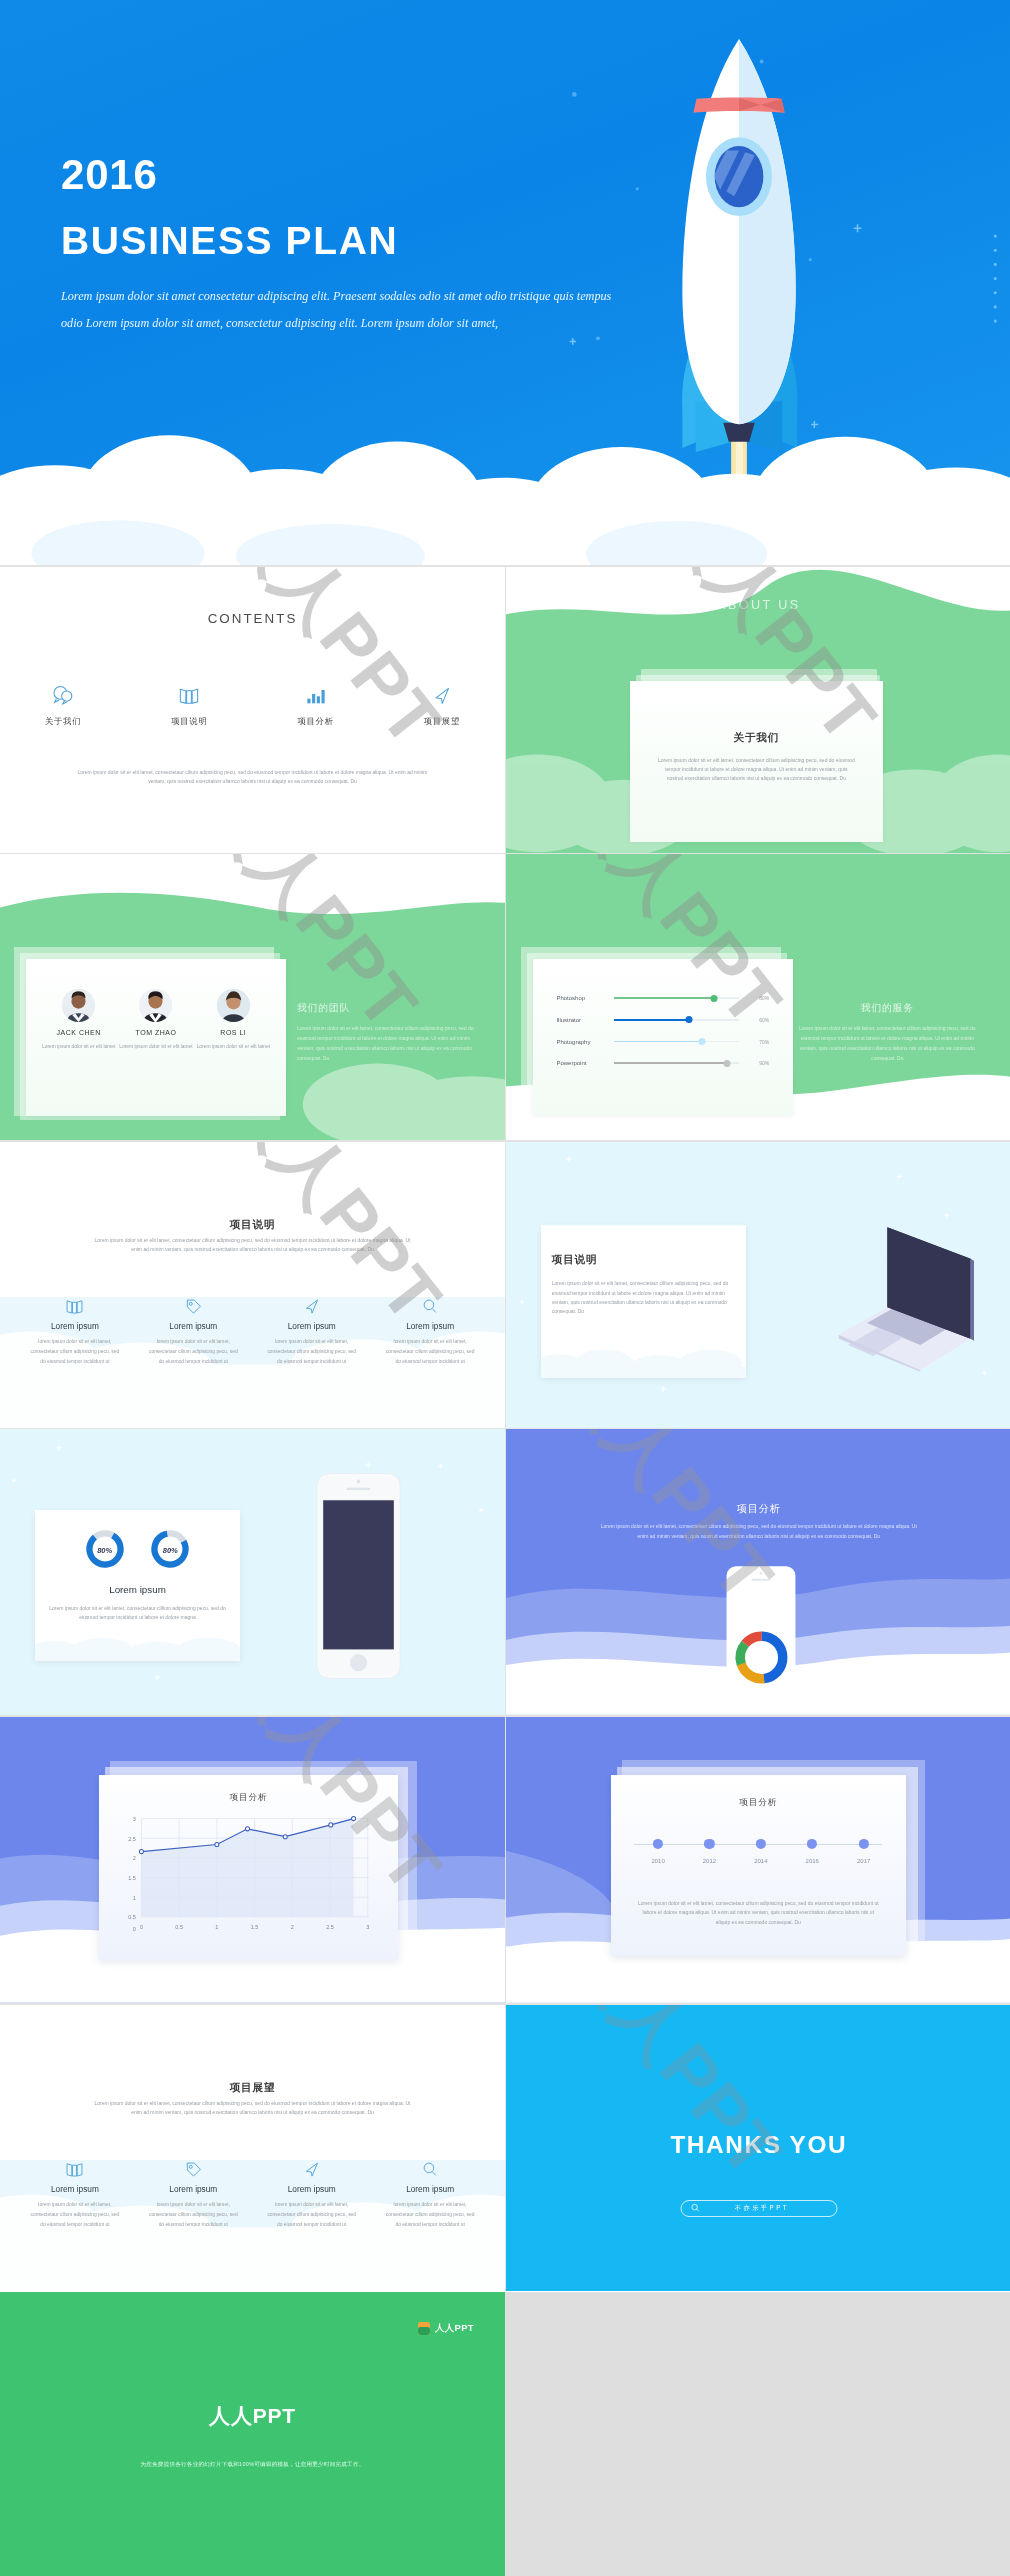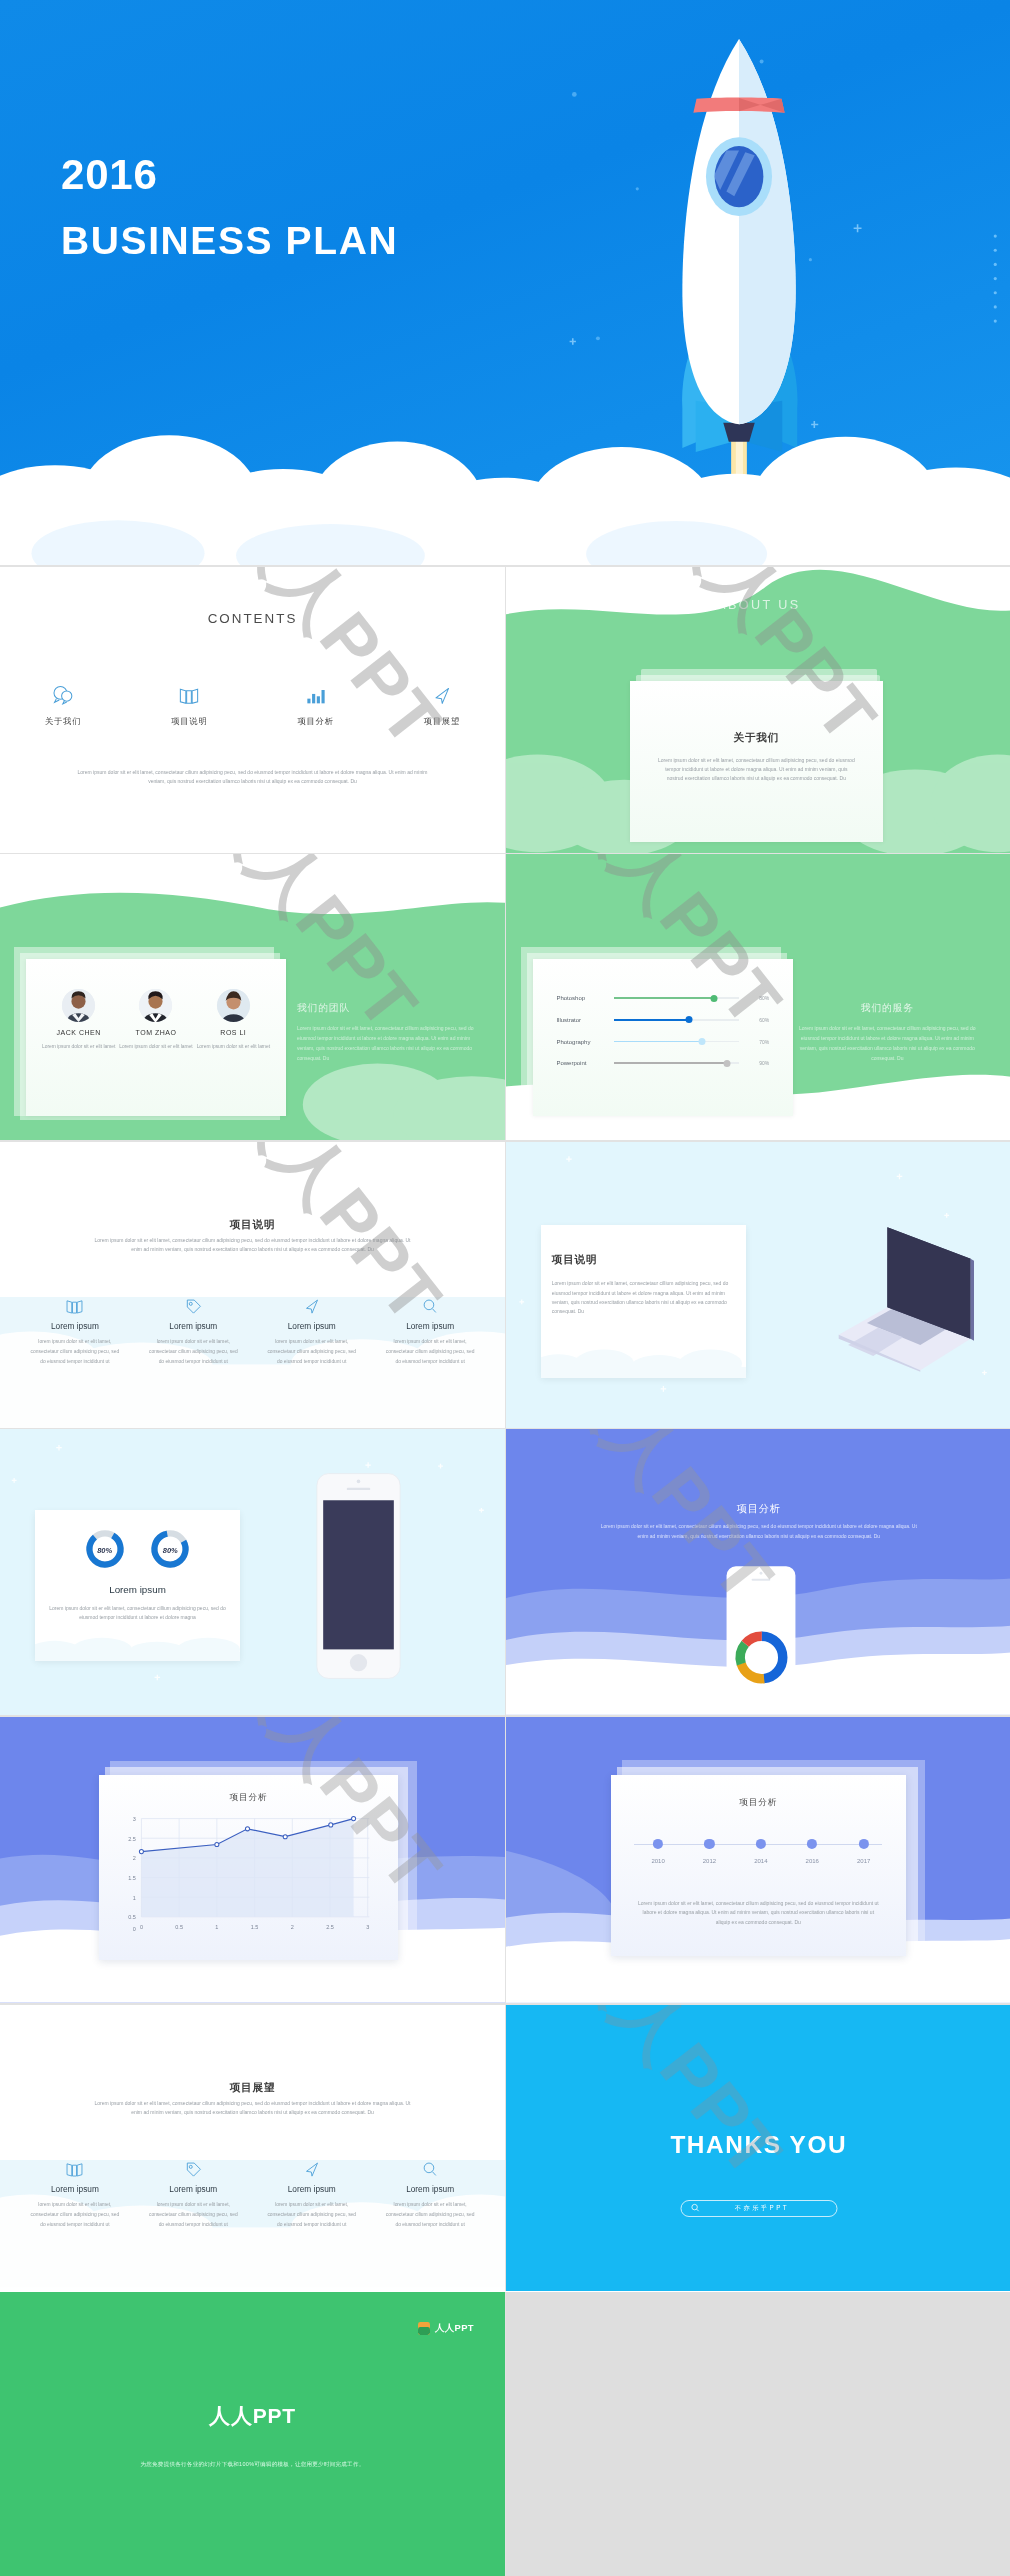--- a/index.html
+++ b/index.html
@@ -210,20 +210,21 @@
     <g fill="#eaf6ff" opacity=".85">
       <ellipse cx="150" cy="205" rx="110" ry="42"></ellipse>
       <ellipse cx="420" cy="208" rx="120" ry="40"></ellipse>
       <ellipse cx="860" cy="206" rx="115" ry="42"></ellipse>
     </g>
   </svg>
 
   <div class="cover-text">
     <div class="cover-year">2016</div>
     <div class="cover-title">BUSINESS  PLAN</div>
+    <div class="cover-sub">Lorem ipsum dolor sit amet consectetur adipiscing elit. Praesent sodales odio sit amet odio tristique quis tempus odio Lorem ipsum dolor sit amet, consectetur adipiscing elit. Lorem ipsum dolor sit amet,</div>
   </div>
 </div>
 
 <div class="grid">
 
   <div class="slide">
     <div class="wm a">人人PPT</div>
     <div class="contents-title">CONTENTS</div>
     <div class="contents-items">
       <div class="contents-item">

